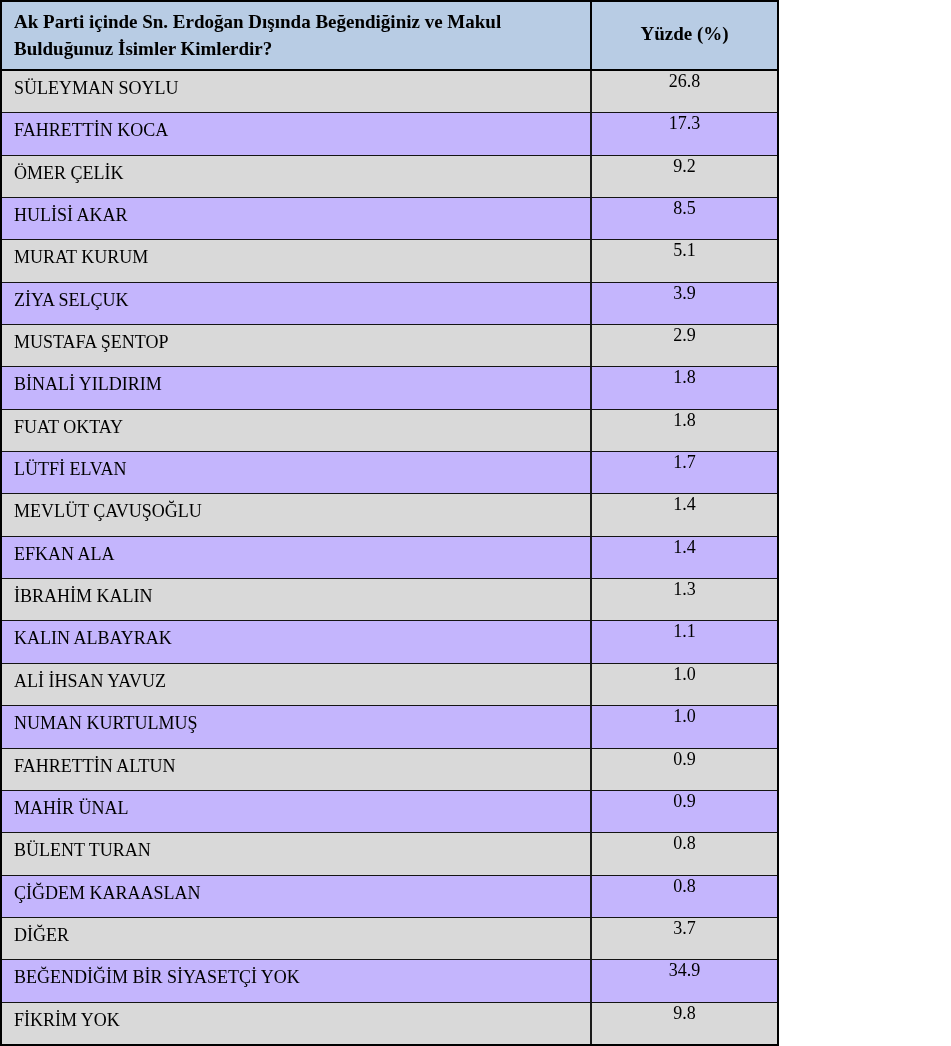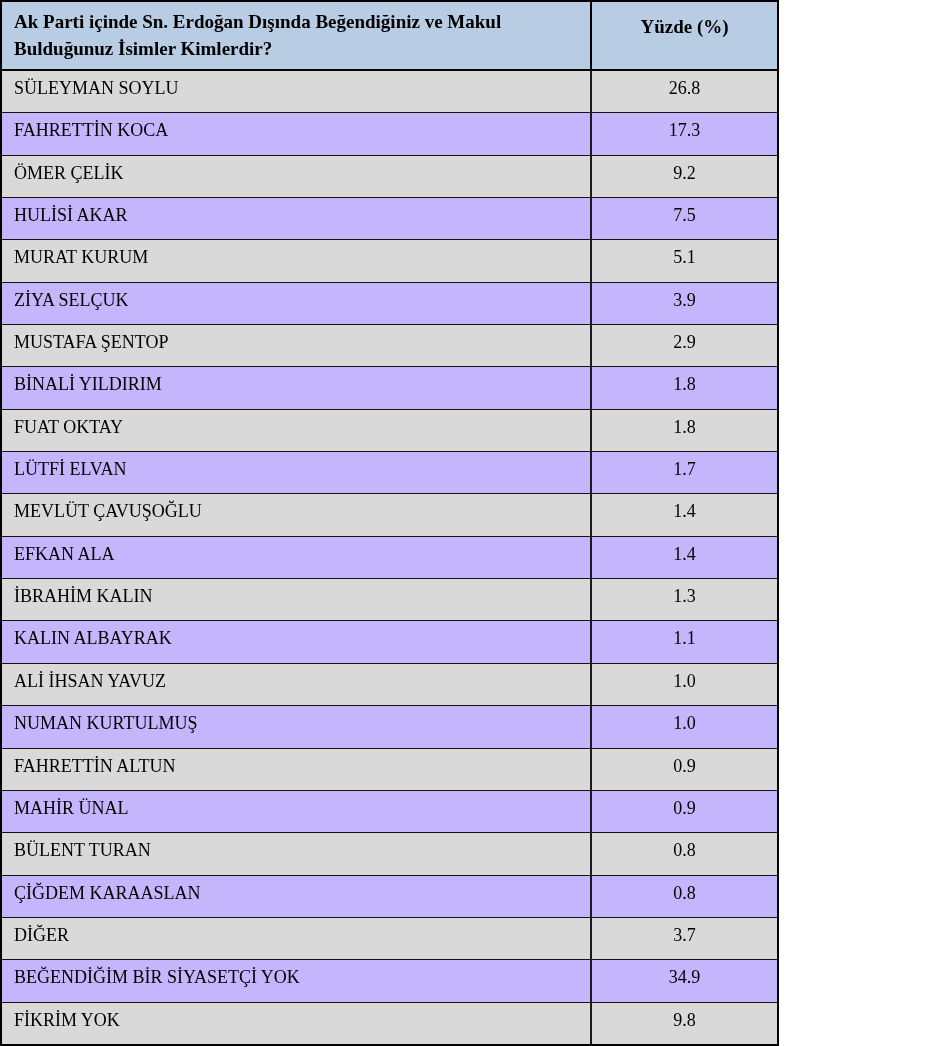--- a/index.html
+++ b/index.html
@@ -39,21 +39,21 @@
   .value-col {
     flex: 0 0 187px;
     width: 187px;
   }
 
   .header-value {
     border-left: 2px solid var(--border-dark);
     display: flex;
     justify-content: center;
     align-items: flex-start;
-    padding-top: 14px;
+    padding-top: 21px;
     font-weight: bold;
     font-size: 19px;
   }
 
   .tbody {
     display: flex;
     flex-direction: column;
     flex: 1 1 auto;
   }
 
@@ -72,21 +72,20 @@
     font-size: 18px;
     padding: 7px 14px 0 12px;
     white-space: nowrap;
     overflow: hidden;
   }
 
   .row-value {
     border-left: 2px solid #1a1a1a;
     text-align: center;
     font-size: 18px;
-    padding-top: 7px;
   }
 </style>
 </head>
 <body>
 
 <div class="survey-table">
   <div class="header-row">
     <div class="header-question">Ak Parti içinde Sn. Erdoğan Dışında Beğendiğiniz ve Makul Bulduğunuz İsimler Kimlerdir?</div>
     <div class="value-col header-value">Yüzde (%)</div>
   </div>
@@ -101,21 +100,21 @@
     <div class="value-col row-value">17.3</div>
   </div>
 
   <div class="row">
     <div class="row-name">ÖMER ÇELİK</div>
     <div class="value-col row-value">9.2</div>
   </div>
 
   <div class="row">
     <div class="row-name">HULİSİ AKAR</div>
-    <div class="value-col row-value">7.5</div>
+    <div class="value-col row-value">8.5</div>
   </div>
 
   <div class="row">
     <div class="row-name">MURAT KURUM</div>
     <div class="value-col row-value">5.1</div>
   </div>
 
   <div class="row">
     <div class="row-name">ZİYA SELÇUK</div>
     <div class="value-col row-value">3.9</div>

